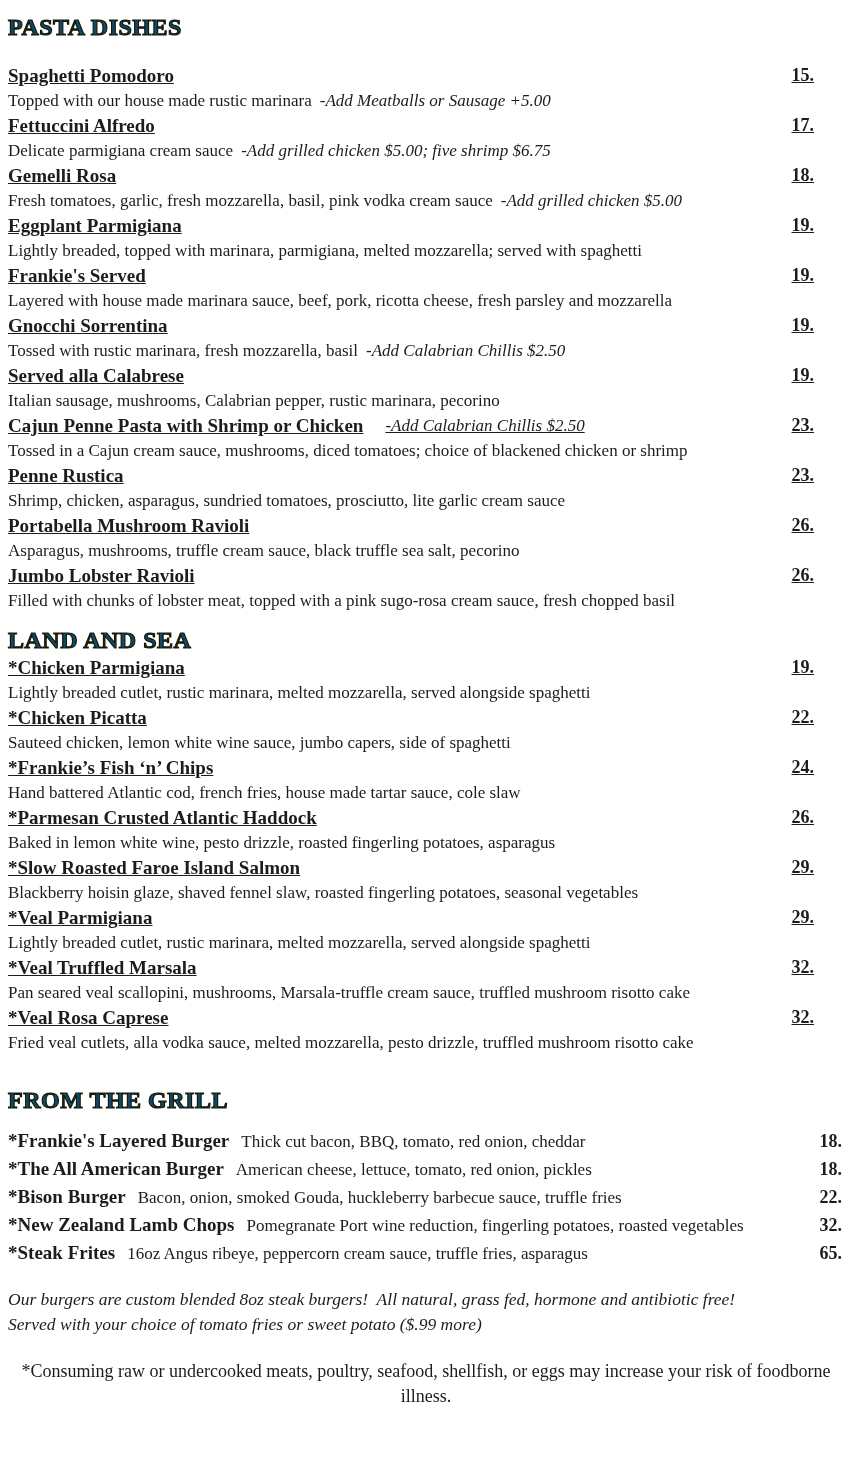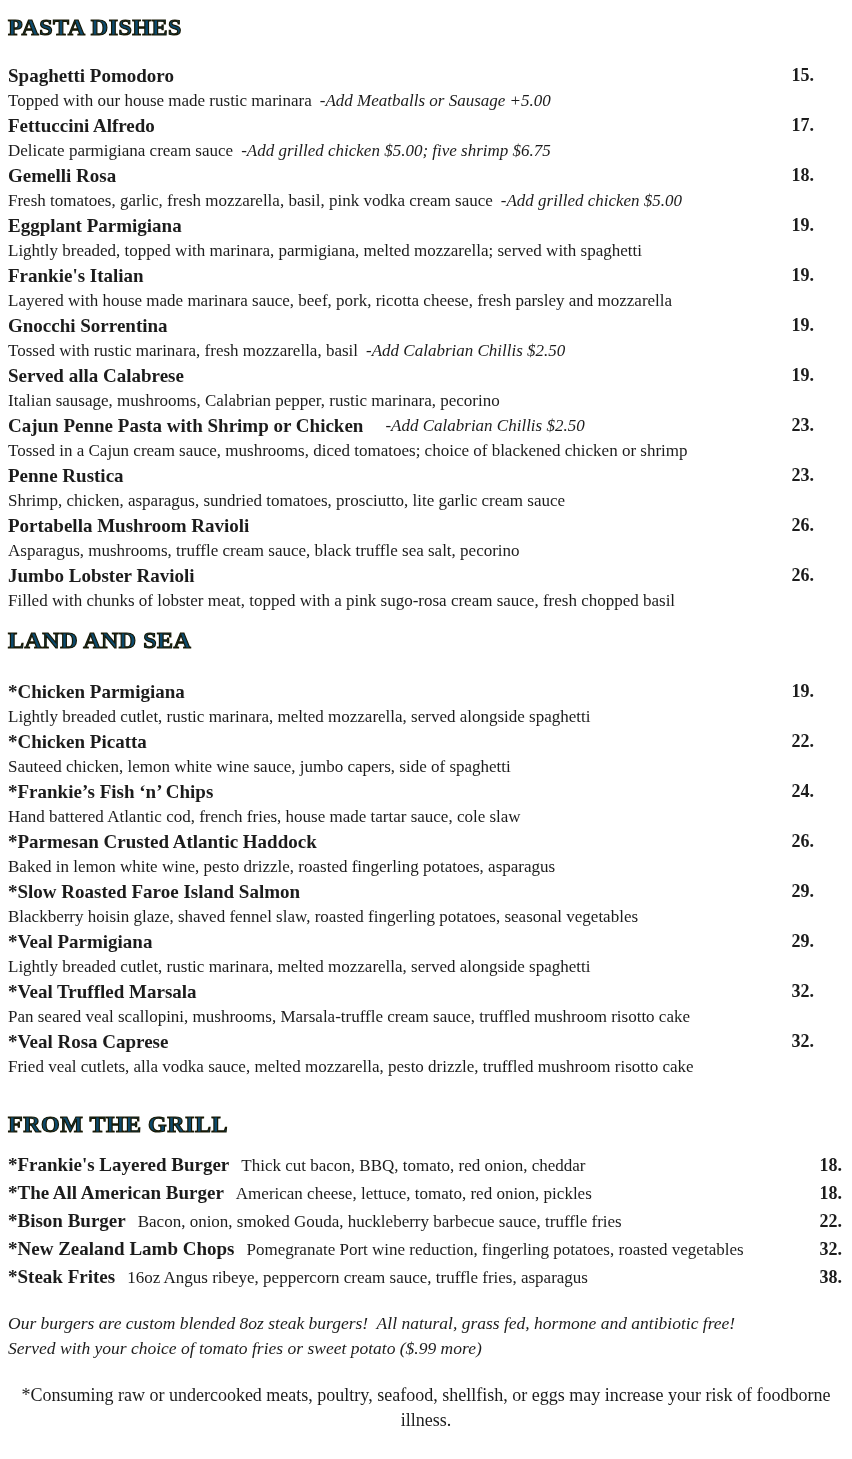--- a/index.html
+++ b/index.html
@@ -16,24 +16,24 @@
     font-family:"Liberation Serif", serif;
     font-weight:bold;
     font-size:24px;
     line-height:30px;
     letter-spacing:0.5px;
     color:#0c4a6e;
     -webkit-text-stroke:1.2px #171703;
     margin:0;
   }
   .sec-gap-pasta  { margin-bottom:21px; }
-  .sec-gap-land   { margin-top:12px; margin-bottom:24px; }
+  .sec-gap-land   { margin-top:12px; }
   .sec-gap-grill  { margin-top:30px; margin-bottom:12px; }
 
-  .item .l1 { display:flex; align-items:flex-start; line-height:25px; }
+  .item .l1 { display:flex; align-items:flex-start; line-height:25px;text-decoration:underline; }
   .item .name  { font-weight:bold; font-size:19px; white-space:nowrap; }
   .item .tnote { font-style:italic; font-size:17px; margin-left:22px; white-space:nowrap; }
   .item .price { margin-left:auto; font-weight:bold; font-size:18px; padding-right:30px; }
   .item .desc  { font-size:17px; line-height:25px; }
   .item .dnote { font-style:italic; margin-left:8px; }
   .item .dnote:empty, .item .tnote:empty { display:none; }
 
   .grill-row { display:flex; align-items:baseline; line-height:27px; }
   .grill-row .gname  { font-weight:bold; font-size:19px; white-space:nowrap; }
   .grill-row .gdesc  { font-size:17px; margin-left:12px; white-space:nowrap; }
@@ -74,21 +74,21 @@
     </div>
     <div class="item">
       <div class="l1">
           <span class="name">Eggplant Parmigiana</span>
           <span class="price">19.</span>
         </div>
       <div class="desc"><span>Lightly breaded, topped with marinara, parmigiana, melted mozzarella; served with spaghetti</span></div>
     </div>
     <div class="item">
       <div class="l1">
-          <span class="name">Frankie's Italian</span>
+          <span class="name">Frankie's Served</span>
           <span class="price">19.</span>
         </div>
       <div class="desc"><span>Layered with house made marinara sauce, beef, pork, ricotta cheese, fresh parsley and mozzarella</span></div>
     </div>
     <div class="item">
       <div class="l1">
           <span class="name">Gnocchi Sorrentina</span>
           <span class="price">19.</span>
         </div>
       <div class="desc"><span>Tossed with rustic marinara, fresh mozzarella, basil</span><span class="dnote">-Add Calabrian Chillis $2.50</span></div>
@@ -211,21 +211,21 @@
         <span class="gprice">22.</span>
     </div>
     <div class="grill-row">
       <span class="gname">*New Zealand Lamb Chops</span>
         <span class="gdesc">Pomegranate Port wine reduction, fingerling potatoes, roasted vegetables</span>
         <span class="gprice">32.</span>
     </div>
     <div class="grill-row">
       <span class="gname">*Steak Frites</span>
         <span class="gdesc">16oz Angus ribeye, peppercorn cream sauce, truffle fries, asparagus</span>
-        <span class="gprice">38.</span>
+        <span class="gprice">65.</span>
     </div>
   </div>
 
   <div class="footer">
     <div class="bnote">Our burgers are custom blended 8oz steak burgers!&nbsp; All natural, grass fed, hormone and antibiotic free!</div>
     <div class="bnote">Served with your choice of tomato fries or sweet potato ($.99 more)</div>
     <div class="disclaimer">*Consuming raw or undercooked meats, poultry, seafood, shellfish, or eggs may increase your risk of foodborne illness.</div>
 
   </div>
 

